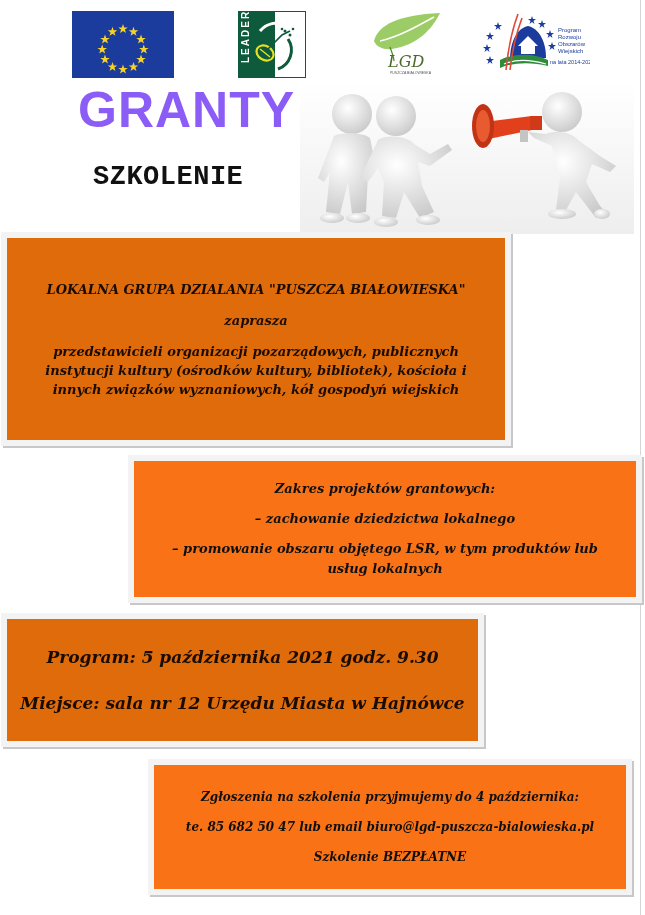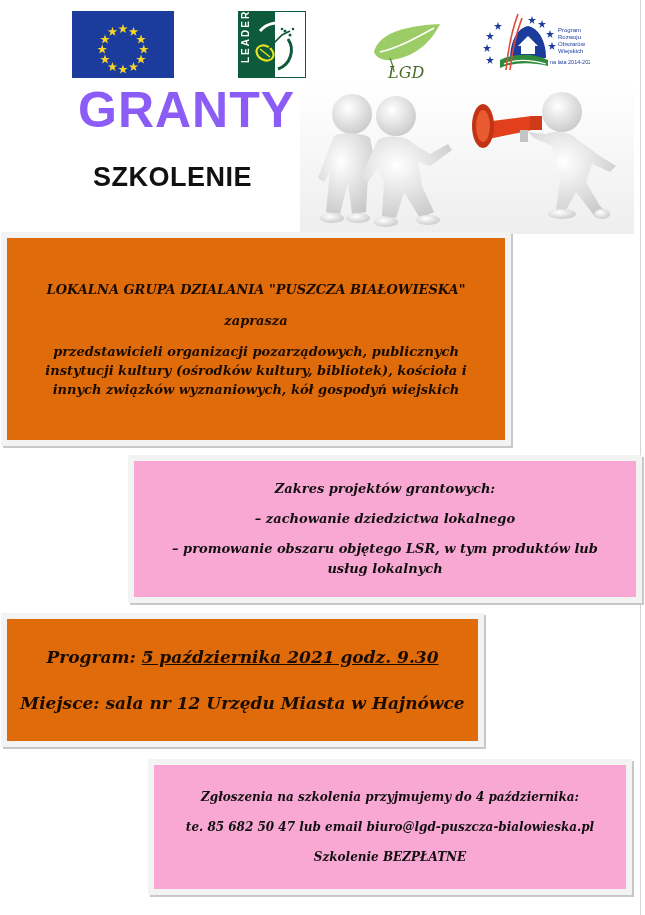--- a/index.html
+++ b/index.html
@@ -5,60 +5,60 @@
   * { margin: 0; padding: 0; box-sizing: border-box; }
   html, body { width: 645px; height: 915px; background: #ffffff; overflow: hidden; }
   body { position: relative; font-family: "DejaVu Serif", serif; }
 
   .right-rule { position: absolute; left: 640px; top: 0; width: 1px; height: 915px; background: #d6d6d6; }
 
   
   .logo { position: absolute; }
   .eu-flag { left: 72px; top: 11px; width: 102px; height: 67px; background: #1b3c9c; }
   .leader { left: 238px; top: 11px; width: 68px; height: 67px; }
-  .lgd { left: 368px; top: 22px; width: 76px; height: 68px; }
+  .lgd { left: 368px; top: 11px; width: 76px; height: 68px; }
   .prow { left: 480px; top: 10px; width: 110px; height: 66px; }
 
   
   .title-main {
     position: absolute; left: 78px; top: 80px;
     font-family: "Liberation Sans", sans-serif; font-weight: bold;
     font-size: 50px; letter-spacing: 1px; color: #8b5cf6; line-height: 60px;
   }
   .title-sub {
     position: absolute; left: 93px; top: 160px;
-    font-family: Liberation Sans, sans-serif; font-weight: bold;
+    font-family: Liberation Mono, monospace; font-weight: bold;
     font-size: 27px; color: #111; line-height: 34px; letter-spacing: 0.5px;
   }
 
   
   .illustration { position: absolute; left: 300px; top: 82px; width: 334px; height: 152px; }
 
   
   .box {
     position: absolute;
     border: 6px solid #f3f3f3;
     box-shadow: 2px 2px 0 #c8c8c8;
     display: flex; flex-direction: column; align-items: center; justify-content: center;
     text-align: center; font-style: italic; font-weight: bold; color: #1a0c00;
   }
   .orange { background: #df6b0b; }
-  .green  { background: #f9a8d4; }
+  .green  { background: #f97316; }
   .green { color: #101010; }
 
   .box1 { left: 1px; top: 232px; width: 510px; height: 214px; font-size: 13px; line-height: 19px; padding: 0 14px; }
   .box1 p { margin: 6px 0; }
   .box1 .gap { }
 
   .box2 { left: 128px; top: 455px; width: 514px; height: 148px; font-size: 13px; line-height: 20px; padding: 0 20px; }
   .box2 p { margin: 5px 0; }
 
   .box3 { left: 1px; top: 613px; width: 483px; height: 134px; font-size: 17px; line-height: 24px; }
   .box3 p { margin: 11px 0; }
-  .box3 .ul { text-decoration: underline; }
+  .box3 .ul { }
 
   .box4 { left: 148px; top: 759px; width: 484px; height: 136px; font-size: 12px; line-height: 20px; }
   .box4 p { margin: 5px 0; }
 </style>
 </head>
 <body>
 
 <div class="right-rule"></div>
 
 <div class="logo eu-flag">

